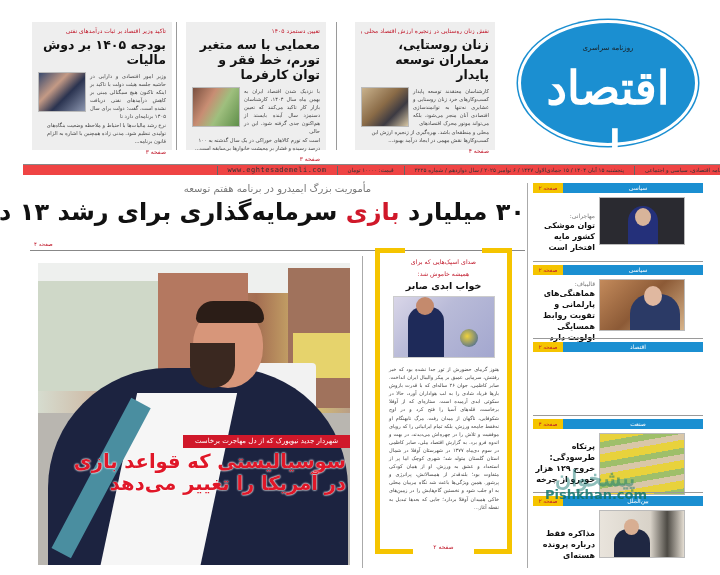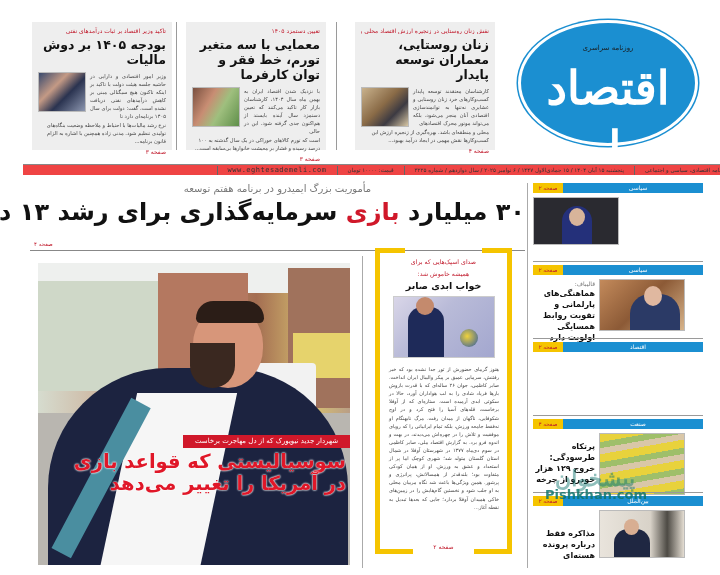--- a/index.html
+++ b/index.html
@@ -190,20 +190,24 @@
   <div class="text">هنوز گرمای حضورش از تور جدا نشده بود که خبر رفتنش، سرمایی عمیق بر پیکر والیبال ایران انداخت. صابر کاظمی، جوان ۲۶ ساله‌ای که با قدرت بازوش بارها فریاد شادی را به لب هواداران آورد، حالا در سکوتی ابدی آرمیده است. ستاره‌ای که از آوفلا برخاست، قله‌های آسیا را فتح کرد و در اوج شکوفایی، ناگهان از میدان رفت. مرگ نابهنگام او نه‌فقط جامعه ورزش، بلکه تمام ایرانیانی را که رویای موفقیت و تلاش را در چهره‌اش می‌دیدند، در بهت و اندوه فرو برد. به گزارش اقتصاد ملی، صابر کاظمی در سوم دی‌ماه ۱۳۷۷ در شهرستان آوفلا در شمال استان گلستان متولد شد؛ شهری کوچک اما پر از استعداد و عشق به ورزش. او از همان کودکی متفاوت بود؛ بلندقدتر از همسالانش، پرانرژی و پرشور. همین ویژگی‌ها باعث شد نگاه مربیان محلی به او جلب شود و نخستین گام‌هایش را در زمین‌های خاکی همیدان آوفلا بردارد؛ جایی که بعدها تبدیل به نقطه آغاز...</div>
   <div class="page">صفحه ۲</div>
 </div>
 
 <div class="side" style="top:183px;">
   <div class="bar">
     <div class="pg">صفحه ۲</div>
     <div class="sec">سیاسی</div>
   </div>
   <div class="row">
+    <div class="txt" style="padding-top:14px;">
+      <div class="pre">مهاجرانی:</div>
+      <div class="ttl">توان موشکی کشور مایه افتخار است</div>
+    </div>
     <div class="pic" style="background:linear-gradient(180deg,#2a2a30 0%,#2a2a30 100%);">
       <div style="position:absolute;left:28px;top:8px;width:30px;height:40px;background:#24307a;border-radius:15px 15px 0 0;"></div>
       <div style="position:absolute;left:35px;top:10px;width:16px;height:18px;background:#d8b49a;border-radius:50%;"></div>
     </div>
   </div>
 </div>
 
 <div class="side" style="top:261px;">
   <div class="rule"></div>
   <div class="bar">

